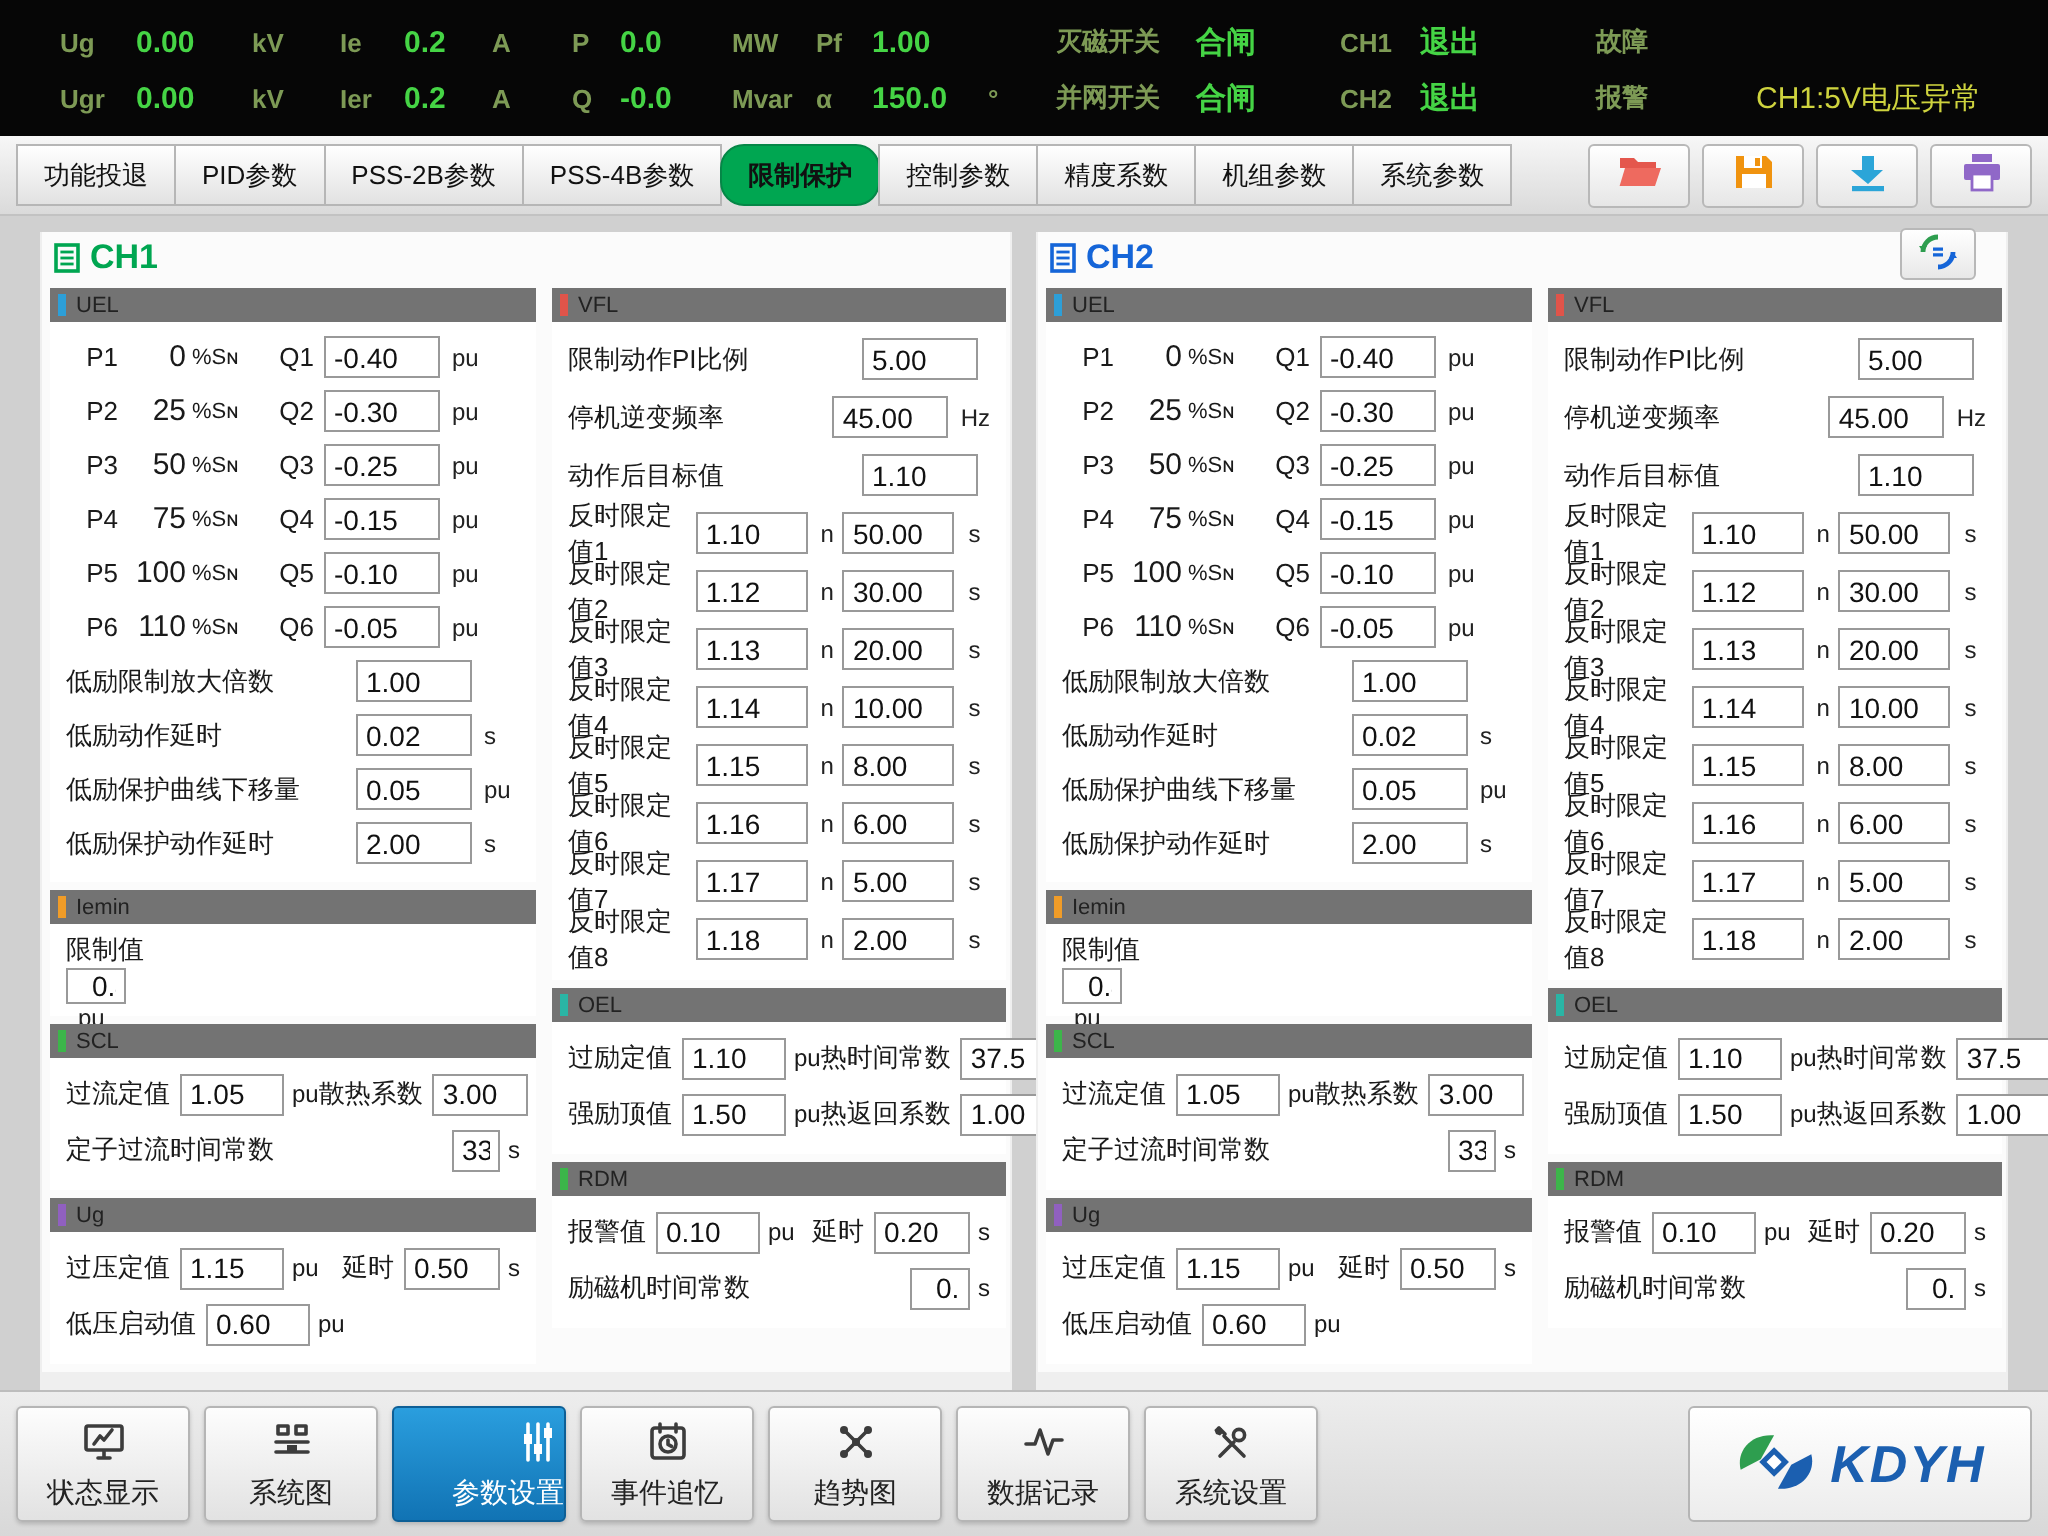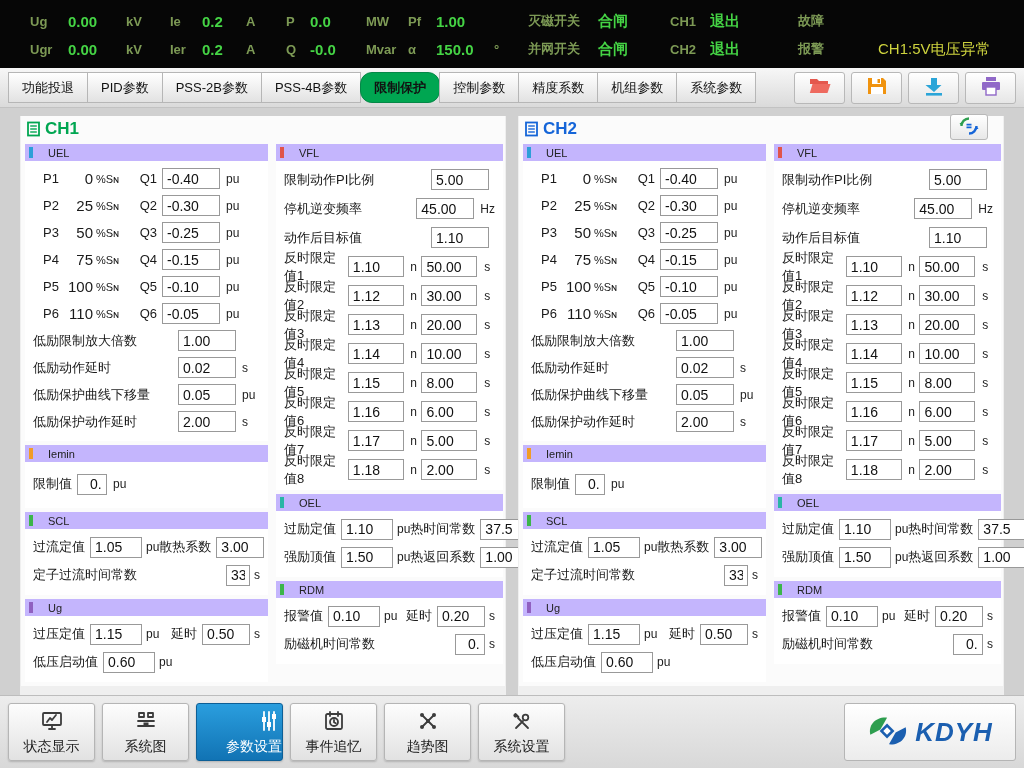--- a/index.html
+++ b/index.html
@@ -34,21 +34,21 @@
   .content { height:587px; padding:8px 18px 0 20px; display:flex; gap:12px; position:relative; }
   .channel { width:486px; background:#efefef; padding:0 1px 1px 1px; }
   .channel-header { height:26px; display:flex; align-items:center; gap:5px; padding-left:6px; background:#fbfbfb; }
   .ch-icon { display:flex; color:var(--ch-color); }
   .ch-title { font-size:17px; font-weight:bold; color:var(--ch-color); }
   .channel-cols { display:flex; gap:8px; background:#fbfbfb; padding:2px 4px 4px 4px; }
   .col { display:flex; flex-direction:column; gap:4px; }
   .col-left { width:243px; }
   .col-right { width:227px; }
   .card { background:#ffffff; }
-  .card-head { height:17px; background:#c4b5fd; display:flex; align-items:center; gap:15px; padding-left:4px; font-size:11px; color:#222; }
+  .card-head { height:17px; background:#737373; display:flex; align-items:center; gap:5px; padding-left:4px; font-size:11px; color:#222; }
   .sbar { width:4px; height:11px; display:inline-block; }
   .bar-uel{background:#2d9fd8;} .bar-vfl{background:#e0544a;} .bar-iemin{background:#f09c28;}
   .bar-scl{background:#3cb54a;} .bar-oel{background:#2ab5a5;} .bar-ug{background:#9060c0;} .bar-rdm{background:#3cb54a;}
   .card-body { padding:4px 8px 6px 8px; }
 
   .vbox { height:21px; border:1px solid #999; background:#fff; font-family:inherit; font-size:14px; color:#111; padding:0 4px; width:58px; }
   .w52{width:52px;} .w48{width:48px;} .w46{width:24px;} .w56{width:56px;} .w50{width:30px;padding-left:12px;}
   .unit { font-size:12px; color:#222; margin-left:6px; }
 
   .pq-row { display:flex; align-items:center; height:27px; }
@@ -68,21 +68,21 @@
   .iunit { width:20px; text-align:center; font-size:12px; color:#222; }
   .inv-row .vbox { margin-right:2px; }
 
   .drow { display:flex; align-items:center; height:28px; font-size:13px; }
   .dl { margin-right:5px; white-space:nowrap; }
   .dl2 { margin-left:auto; margin-right:5px; white-space:nowrap; }
   .du { font-size:12px; margin-left:4px; white-space:nowrap; }
   .srow { display:flex; align-items:center; height:28px; font-size:13px; }
   .srow .dl { margin-right:5px; }
   .srow.push .vbox { margin-left:auto; }
-  .iemin-row { display:flex; align-items:center; height:36px; font-size:13px; }
+  .iemin-row { display:flex; height:36px; font-size:13px;flex-direction:column; }
   .iemin-row .dl { margin-right:5px; }
 
   .sync-btn { position:absolute; right:36px; top:6px; width:38px; height:26px; background:linear-gradient(#fff,#e8e8e8); border:1px solid #b8b8b8; border-radius:3px; display:flex; align-items:center; justify-content:center; cursor:pointer; }
 
   
   .bottombar { height:73px; background:linear-gradient(#ededed,#d8d8d8); border-top:1px solid #bdbdbd; display:flex; align-items:center; padding:0 8px; gap:7px; }
   .nav-btn { width:87px; height:58px; background:linear-gradient(#fdfdfd,#e2e2e2); border:1px solid #b5b5b5; border-radius:3px; display:flex; flex-direction:column; align-items:center; justify-content:center; gap:2px; color:#3c3c3c; cursor:pointer; box-shadow:0 1px 2px rgba(0,0,0,.18); }
   .nav-btn .nav-label { font-size:14px; color:#222; }
   .nav-btn.active { background:linear-gradient(#2a9ede,#1173b4); border-color:#0d5f96; color:#fff;align-items:flex-end; }
   .nav-btn.active .nav-label { color:#fff; }
@@ -831,20 +831,26 @@
           <circle class="f" cx="6" cy="6" r="2"></circle>
           <circle class="f" cx="18" cy="6" r="2"></circle>
           <circle class="f" cx="12" cy="12" r="2"></circle>
           <circle class="f" cx="6" cy="18" r="2"></circle>
           <circle class="f" cx="18" cy="18" r="2"></circle>
         </svg></span>
     <span class="nav-label">趋势图</span>
   </div>
   <div class="nav-btn">
     <span class="nav-ic"><svg width="26" height="24" viewBox="0 0 24 24">
+          <path d="M3 13 h4.5 l2.5 -7 4 12 2.5 -7 H21"></path>
+        </svg></span>
+    <span class="nav-label">数据记录</span>
+  </div>
+  <div class="nav-btn">
+    <span class="nav-ic"><svg width="26" height="24" viewBox="0 0 24 24">
           <path d="M6 19 L13 12 M18 19 L8 9"></path>
           <circle cx="15.5" cy="8.5" r="2.8"></circle>
           <path d="M5.5 5 l3 3"></path>
           <path class="f" d="M4.5 4 l2.5 1 1 2.5 -2 2 -2.5 -1 -1 -2.5 Z" transform="scale(0.8) translate(1.5,1.5)"></path>
         </svg></span>
     <span class="nav-label">系统设置</span>
   </div>
   <div class="logo-btn">
     <span><svg width="42" height="30" viewBox="0 0 44 30">
           <path d="M21 1 C9 0 1 9 3.5 19 L14 13.5 Z" fill="#2e9e4f"></path>

